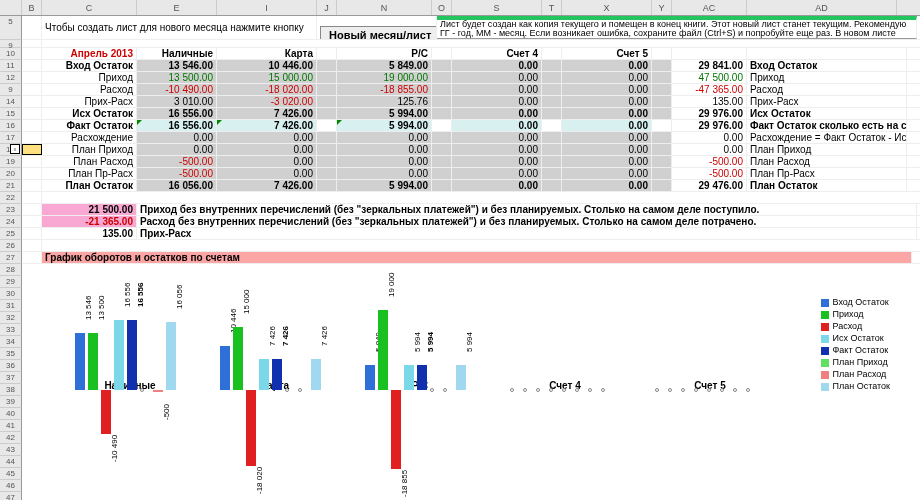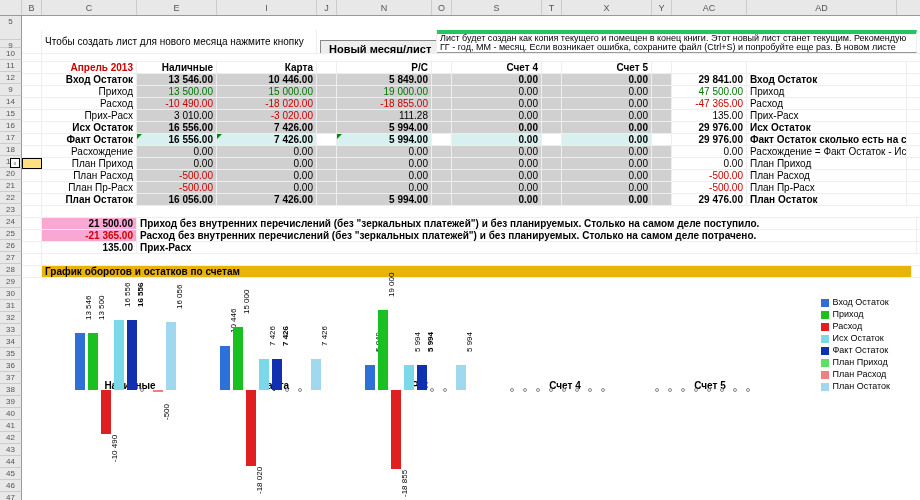--- a/index.html
+++ b/index.html
@@ -2,26 +2,26 @@
 <html><head>
 <meta charset="utf-8">
 <style>
 *{box-sizing:border-box;margin:0;padding:0}
 body{font-family:Arial,sans-serif;font-size:10px;background:#fff;color:#000;overflow:hidden}
 .sheet{width:920px;height:500px;position:relative}
 .colhdr{display:flex;background:#e8e8e8;border-bottom:1px solid #999;height:16px}
 .colhdr div{border-right:1px solid #ccc;text-align:center;line-height:16px;font-size:9px;color:#555}
 .rowhdr{position:absolute;left:0;top:16px;width:22px;background:#e8e8e8}
 .rowhdr div{height:12px;border-bottom:1px solid #ccc;border-right:1px solid #999;text-align:center;font-size:8px;color:#555;line-height:12px}
-.grid{position:absolute;left:22px;top:30px;right:0}
+.grid{position:absolute;left:22px;top:16px;right:0}
 .row{display:flex;height:12px;border-bottom:1px solid #eee}
 .cell{border-right:1px solid #eee;padding:0 3px;line-height:12px;white-space:nowrap;overflow:hidden}
 .c-B{width:20px}.c-C{width:95px}.c-E{width:80px}.c-I{width:100px}.c-J{width:20px}.c-N{width:95px}.c-O{width:20px}.c-S{width:90px}.c-T{width:20px}.c-X{width:90px}.c-Y{width:20px}.c-AC{width:75px}.c-AD{width:160px}
 .r{text-align:right}.b{font-weight:bold}.red{color:#c00}.green{color:#070}
-.grey{background:#d0d0d0}.ltblue{background:#d8f0f0}.yellow{background:#f9a8d4}.ltyellow{background:#eab308}
+.grey{background:#d0d0d0}.ltblue{background:#d8f0f0}.yellow{background:#f9a8d4}.ltyellow{background:#fca5a5}
 .sel{background:#ffe080;border:1px solid #000}
 .btn{display:inline-block;border:1px solid #888;background:#eee;padding:2px 8px;font-size:11px;font-weight:bold;cursor:pointer}
 .tri{position:relative}.tri::before{content:"";position:absolute;left:0;top:0;border-left:5px solid #080;border-bottom:5px solid transparent}
 .chart{position:absolute;left:60px;top:280px;width:840px;height:200px;border:0}
 .chgroup{position:absolute;bottom:90px;width:140px}
 .chtitle{position:absolute;top:-10px;width:100%;text-align:center;font-size:10px;font-weight:bold}
 .bar{position:absolute;width:10px;bottom:0}
 .barneg{position:absolute;width:10px;top:0}
 .blbl{position:absolute;font-size:8px;transform:rotate(-90deg);transform-origin:left top;white-space:nowrap}
 .legend{position:absolute;right:10px;top:15px;font-size:9px}
@@ -169,21 +169,21 @@
 <div class="cell c-AC r red">-47 365.00</div>
         <div class="cell c-AD">Расход</div>
 </div>
 
 <div class="row">
 <div class="cell c-B"></div>
         <div class="cell c-C r">Прих-Расх</div>
 <div class="cell c-E r grey">3 010.00</div>
 <div class="cell c-I r red grey">-3 020.00</div>
         <div class="cell c-J grey"></div>
-<div class="cell c-N r grey">111.28</div>
+<div class="cell c-N r grey">125.76</div>
         <div class="cell c-O grey"></div>
 <div class="cell c-S r grey">0.00</div>
         <div class="cell c-T grey"></div>
 <div class="cell c-X r grey">0.00</div>
         <div class="cell c-Y grey"></div>
 <div class="cell c-AC r">135.00</div>
         <div class="cell c-AD">Прих-Расх</div>
 </div>
 
 <div class="row">

